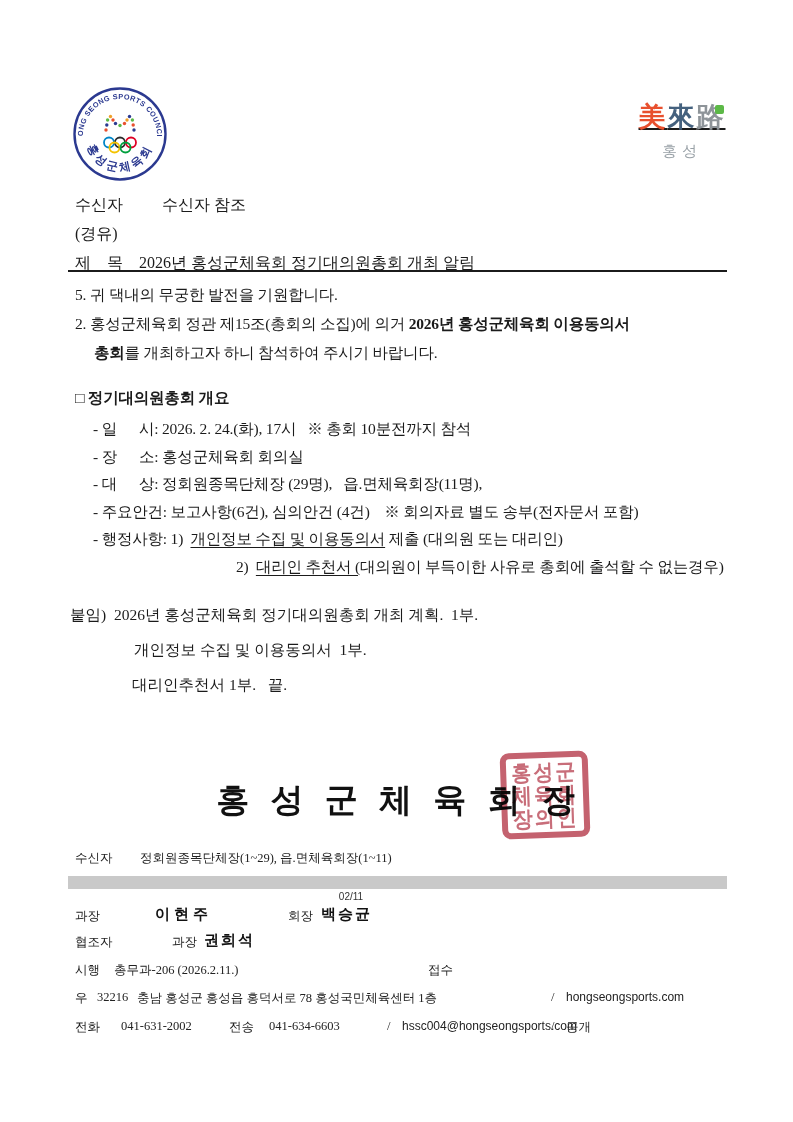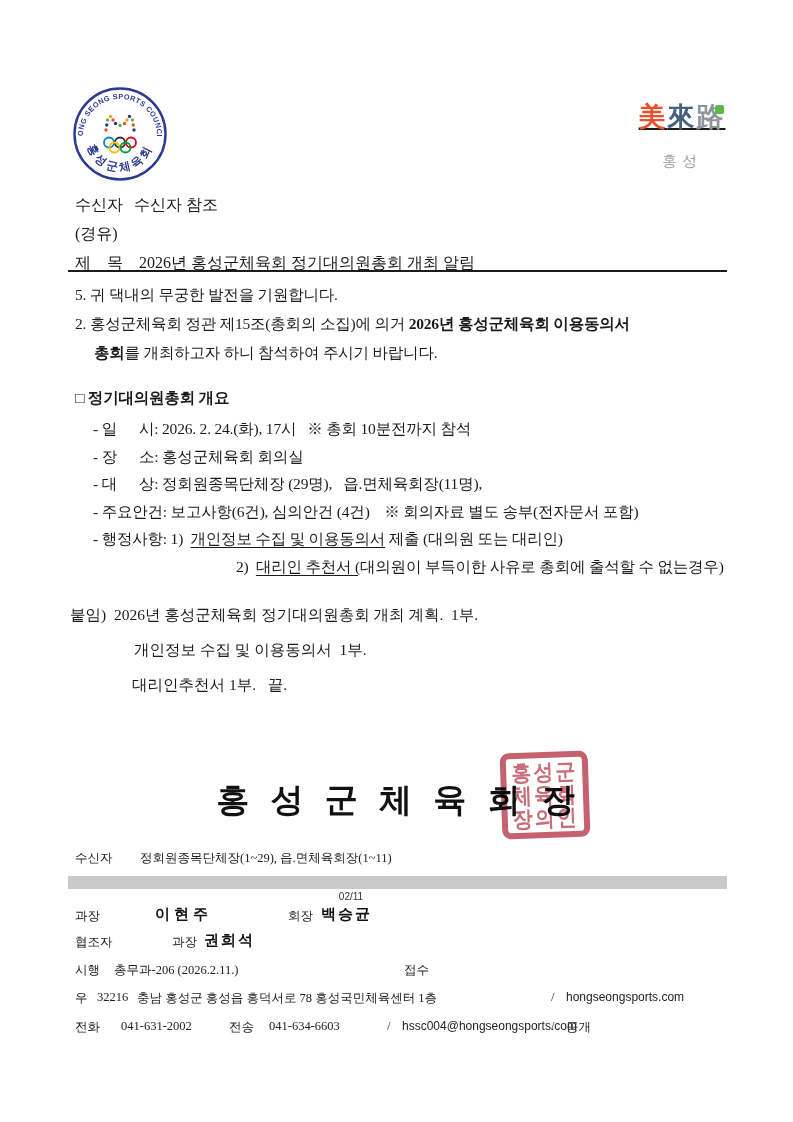--- a/index.html
+++ b/index.html
@@ -18,26 +18,26 @@
     font-size:38px; font-weight:bold; letter-spacing:3px; word-spacing:12px;
     color:#111;
   }
   .logo-wrap { left:72px; top:86px; width:96px; height:96px; }
   .brand { left:628px; top:102px; width:108px; text-align:center; }
   .brand-line1 { font-size:27px; font-weight:bold; letter-spacing:2px; position:relative; line-height:30px;text-decoration:underline;}
   .brand-c1 { color:#e8502e; }
   .brand-c2 { color:#44617e; }
   .brand-c3 { color:#8e9499; position:relative; }
   .brand-accent { position:absolute; width:9px; height:9px; background:#5cb947; border-radius:2px; right:12px; top:3px; }
-  .brand-line2 { font-size:15px; color:#98a0a6; letter-spacing:5px; margin-top:20px; }
+  .brand-line2 { font-size:15px; color:#98a0a6; letter-spacing:5px; margin-top:10px; }
 
   
   .meta { left:75px; top:190px; width:660px; font-size:16px; line-height:29px; }
   .meta-label { display:inline-block; min-width:58px; }
-  .meta-value { margin-left:1px; }
+  .meta-value { margin-left:29px; }
   .subject-row .meta-value { margin-left:16px; }
   .divider { left:68px; top:270px; width:659px; height:2px; background:#1b1b1b; }
 
   
   .docbody { left:75px; top:280px; width:662px; font-size:15.5px; line-height:29px; letter-spacing:-0.2px; }
   .docbody .line { white-space:pre; }
   .indent1 { padding-left:19px; }
   .bold { font-weight:bold; }
   .uline { text-decoration:underline; text-underline-offset:3px; }
   .overview-title { font-weight:bold; margin-top:16px; }
@@ -180,21 +180,21 @@
   <span class="f fname" style="left:155px; top:905px; letter-spacing:4px;">이현주</span>
   <span class="f" style="left:288px; top:908px;">회장</span>
   <span class="f fname" style="left:321px; top:905px; letter-spacing:2px;">백승균</span>
 
   <span class="f" style="left:75px; top:934px;">협조자</span>
   <span class="f" style="left:172px; top:934px;">과장</span>
   <span class="f fname" style="left:204px; top:931px; letter-spacing:2px;">권희석</span>
 
   <span class="f" style="left:75px; top:962px;">시행</span>
   <span class="f" style="left:114px; top:962px;">총무과-206 (2026.2.11.)</span>
-  <span class="f" style="left:404px; top:962px;text-align:center;">접수</span>
+  <span class="f" style="left:428px; top:962px;text-align:center;">접수</span>
 
   <span class="f" style="left:75px; top:990px;">우</span>
   <span class="f" style="left:97px; top:990px;">32216</span>
   <span class="f" style="left:137px; top:990px;">충남 홍성군 홍성읍 홍덕서로 78 홍성국민체육센터 1층</span>
   <span class="f" style="left:551px; top:990px;">/</span>
   <span class="f" style="left:566px; top:990px; font-family:'Liberation Sans',sans-serif; font-size:12px;">hongseongsports.com</span>
 
   <span class="f" style="left:75px; top:1019px;">전화</span>
   <span class="f" style="left:121px; top:1019px;">041-631-2002</span>
   <span class="f" style="left:229px; top:1019px;">전송</span>

